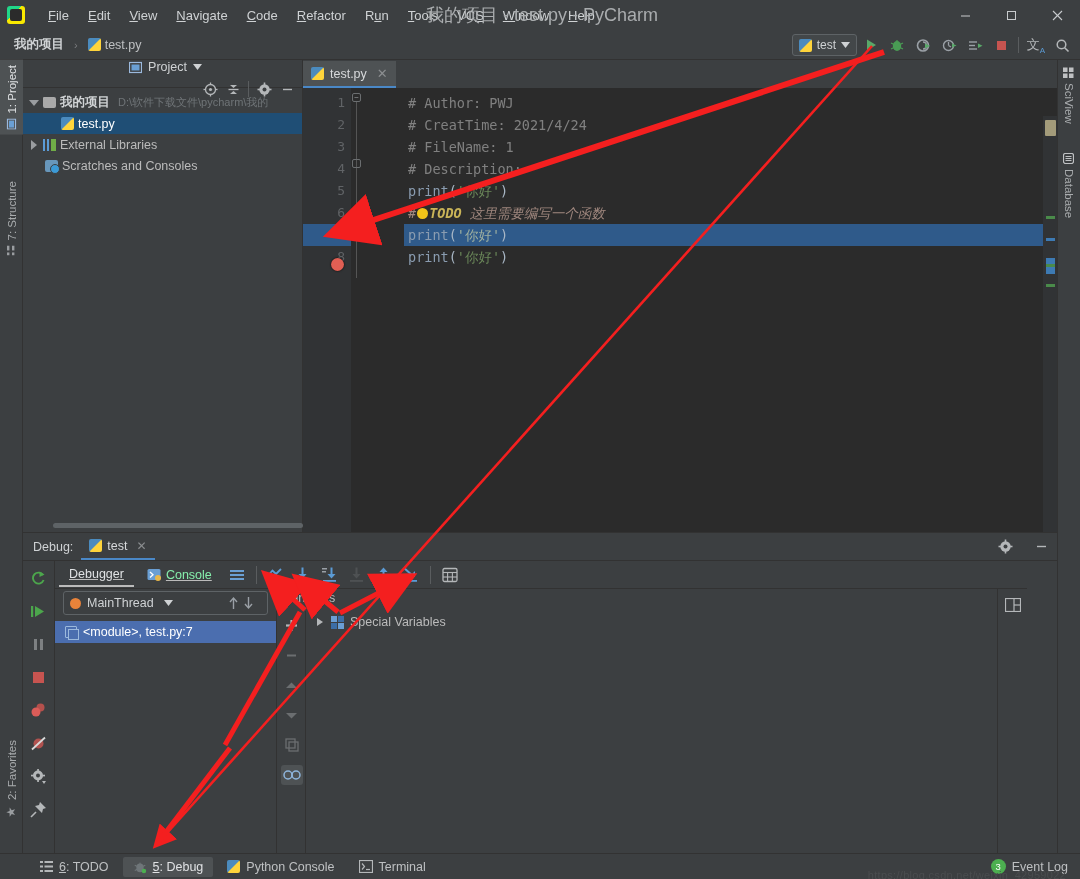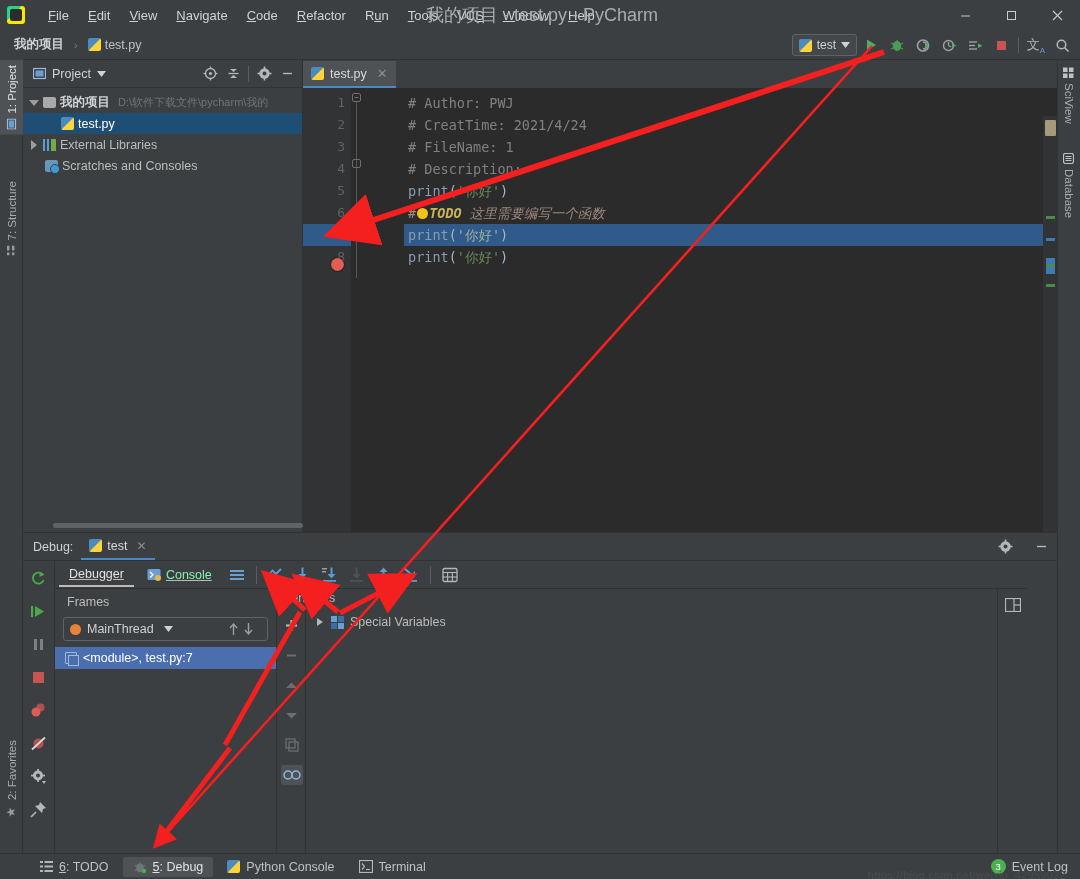--- a/index.html
+++ b/index.html
@@ -90,20 +90,21 @@
   }
 
   
   .project-panel {
     position:absolute; left:23px; top:60px; width:280px; height:472px;
     background:#3c3f41; border-right:1px solid #323232;
   }
   .pp-header {
     height:28px; display:flex; align-items:center; padding:0 4px; gap:4px;
     border-bottom:1px solid #323232;
+    flex-direction:column;
   }
   .pp-title { display:flex;align-items:center;gap:6px;font-size:12.5px;color:#cfd2d4; padding-left:6px;}
   .pp-tools { margin-left:auto; display:flex; align-items:center; gap:1px; }
   .pp-tool { width:22px;height:22px;display:flex;align-items:center;justify-content:center;border-radius:3px; }
   .tree { padding-top:4px; font-size:12.5px; }
   .tree-row { display:flex; align-items:center; height:21px; padding-left:6px; gap:4px; white-space:nowrap; }
   .tree-row.selected { background:#1f4e75; color:#ffffff; }
   .tri { width:10px; height:10px; display:inline-block; position:relative; flex:none; }
   .tri.down::after {
     content:""; position:absolute; left:0; top:2px;
@@ -676,21 +677,20 @@
               <rect x="1" y="1.5" width="14" height="13" rx="1.5" fill="none" stroke="#b4b7b9" stroke-width="1.3"></rect>
               <line x1="1" y1="5.5" x2="15" y2="5.5" stroke="#b4b7b9" stroke-width="1.1"></line>
               <line x1="5.6" y1="5.5" x2="5.6" y2="14.5" stroke="#b4b7b9" stroke-width="1.1"></line>
               <line x1="10.4" y1="5.5" x2="10.4" y2="14.5" stroke="#b4b7b9" stroke-width="1.1"></line>
               <line x1="1" y1="10" x2="15" y2="10" stroke="#b4b7b9" stroke-width="1.1"></line>
             </svg>
         </div>
       </div>
 
       <div class="frames-pane">
-        <div class="pane-title">Frames</div>
         <div class="thread-sel">
           <span class="orange-dot"></span>
           <span>MainThread</span>
           <svg width="9" height="6" viewBox="0 0 9 6" style="margin-left:4px;">
               <polygon points="0,0 9,0 4.5,6" fill="#cfd2d4"></polygon>
             </svg>
           <span class="f-arrows">
             <svg width="13" height="14" viewBox="0 0 13 14">
                 <line x1="6.5" y1="13" x2="6.5" y2="3" stroke="#9aa0a6" stroke-width="1.4"></line>
                 <polyline points="3,6 6.5,2 10,6" fill="none" stroke="#9aa0a6" stroke-width="1.4"></polyline>

